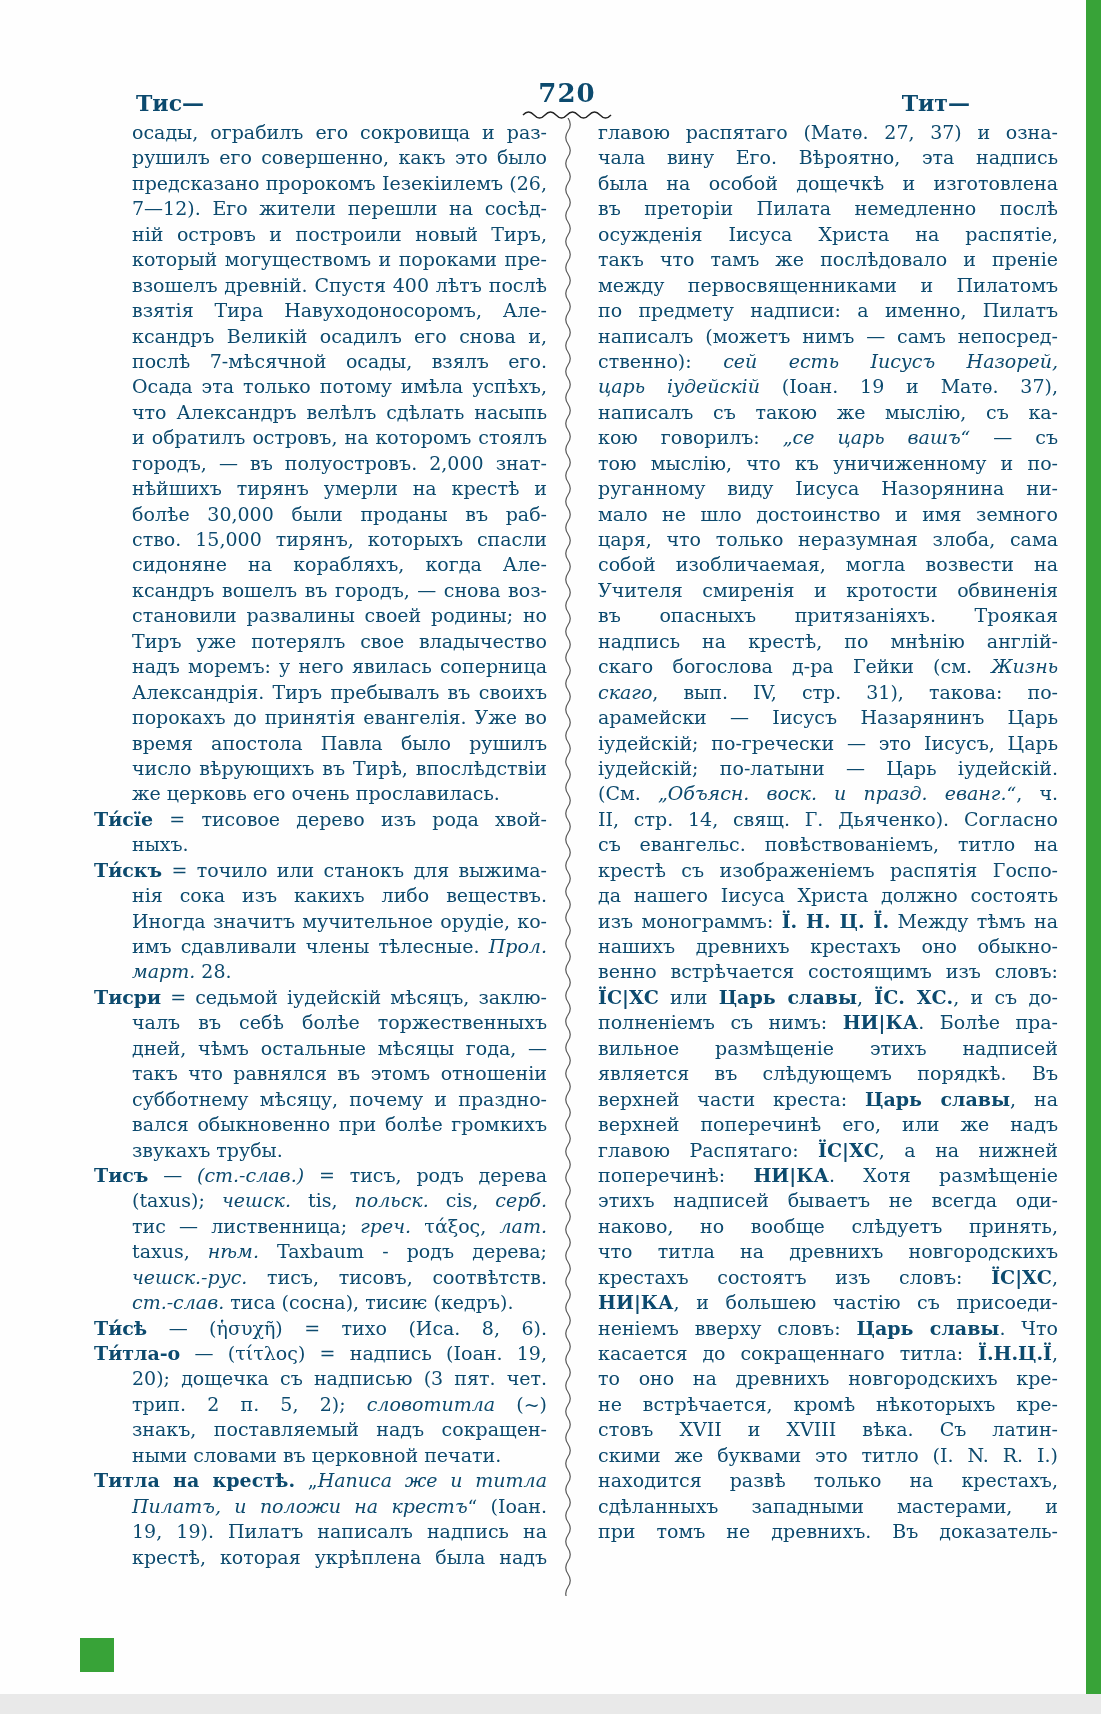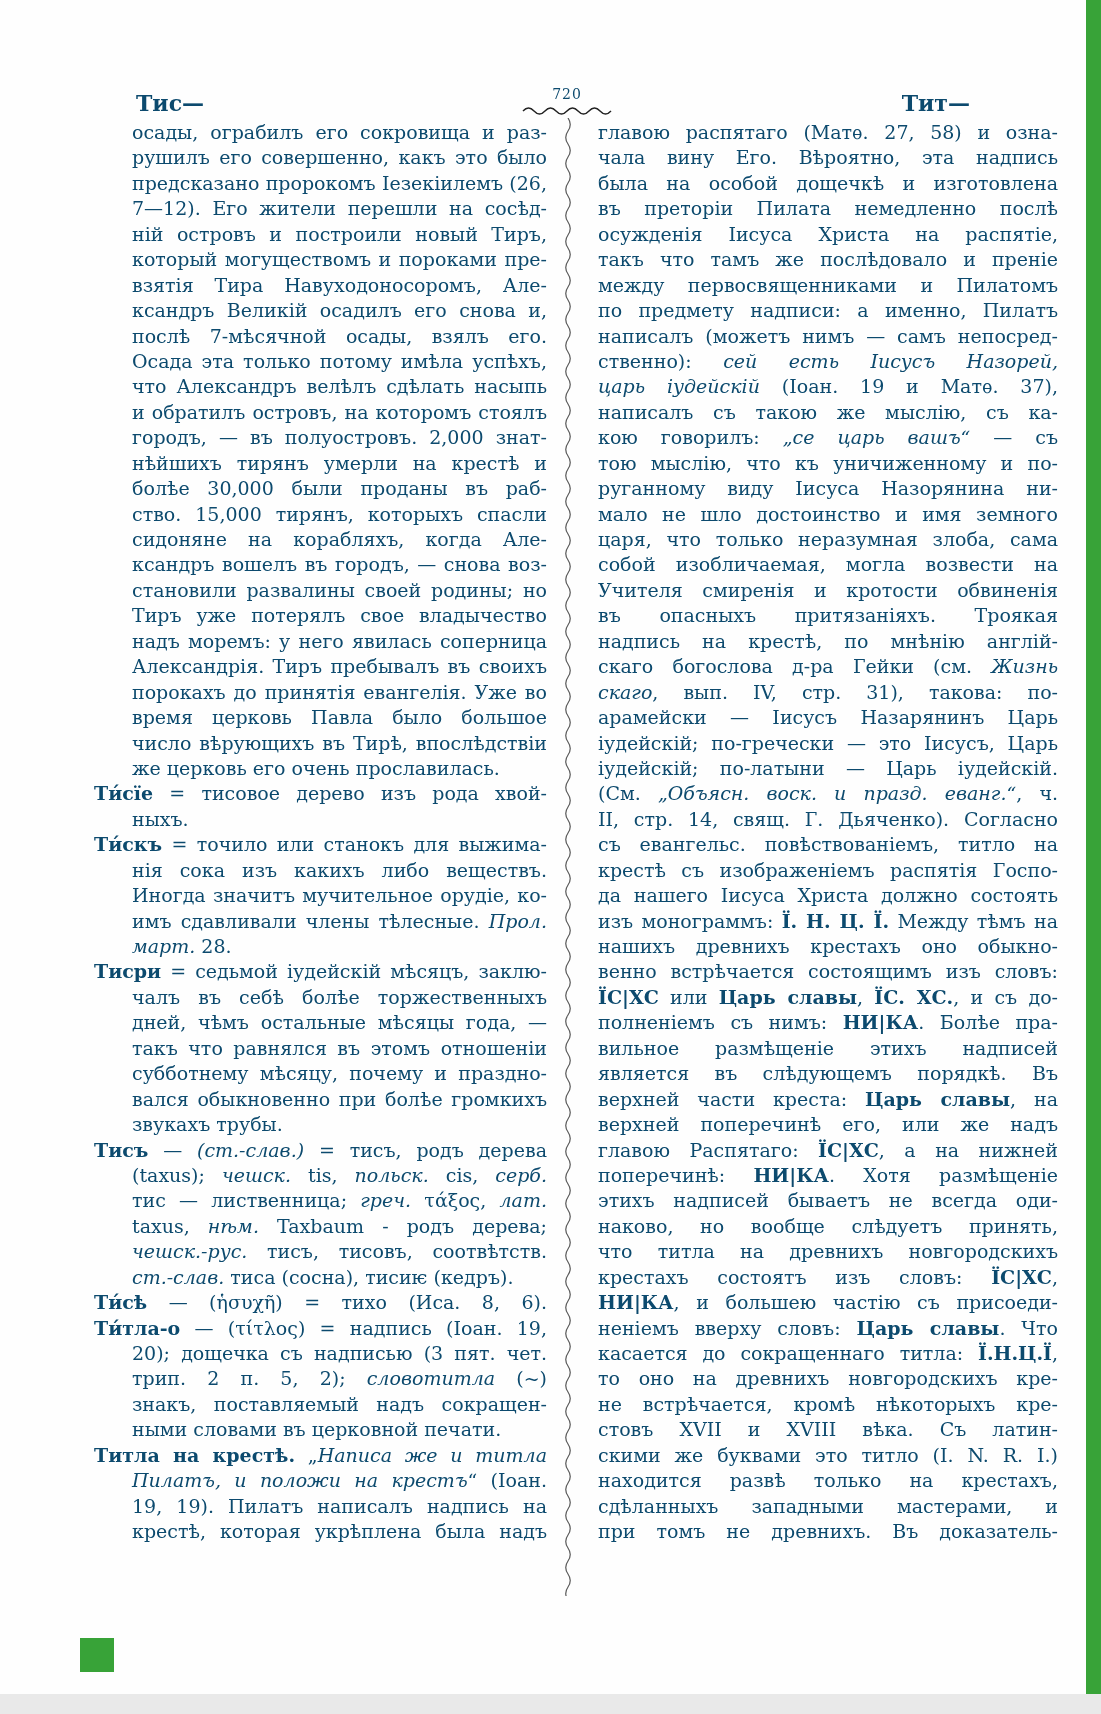--- a/index.html
+++ b/index.html
@@ -10,21 +10,21 @@
     overflow:hidden;
   }
   
   .green-bar{position:absolute;top:0;right:0;width:15px;height:1714px;background:var(--accent-green,#38a338);}
   .green-square{position:absolute;left:80px;top:1638px;width:34px;height:34px;background:var(--accent-green,#38a338);}
   
   .running-head{position:absolute;top:78px;left:74px;width:984px;height:40px;font-weight:700;font-size:22px;}
   .catchword-left{position:absolute;left:62px;top:12px;}
   .catchword-right{position:absolute;right:88px;top:12px;}
   .pageno-wrap{position:absolute;left:438px;top:0;width:110px;text-align:center;}
-  .pageno{font-size:14px;font-weight:400;letter-spacing:1px;}
+  .pageno{font-size:26px;font-weight:700;letter-spacing:1px;}
   .pageno-flourish{display:block;margin:1px auto 0 auto;}
   
   .column{position:absolute;font-size:19px;}
   #col-left{left:74px;top:120px;width:473px;}
   #col-right{left:598px;top:120px;width:460px;}
   .line{
     height:25.45px;line-height:25.45px;
     text-align:justify;text-align-last:justify;
     overflow:hidden;white-space:normal;
   }
@@ -59,38 +59,39 @@
     <path id="divider-path" fill="none" stroke="#3c3c3c" stroke-width="1.2" opacity="0.85" d="M4 0 q4.5 6.5 0 13 q-4.5 6.5 0 13 q4.5 6.5 0 13 q-4.5 6.5 0 13 q4.5 6.5 0 13 q-4.5 6.5 0 13 q4.5 6.5 0 13 q-4.5 6.5 0 13 q4.5 6.5 0 13 q-4.5 6.5 0 13 q4.5 6.5 0 13 q-4.5 6.5 0 13 q4.5 6.5 0 13 q-4.5 6.5 0 13 q4.5 6.5 0 13 q-4.5 6.5 0 13 q4.5 6.5 0 13 q-4.5 6.5 0 13 q4.5 6.5 0 13 q-4.5 6.5 0 13 q4.5 6.5 0 13 q-4.5 6.5 0 13 q4.5 6.5 0 13 q-4.5 6.5 0 13 q4.5 6.5 0 13 q-4.5 6.5 0 13 q4.5 6.5 0 13 q-4.5 6.5 0 13 q4.5 6.5 0 13 q-4.5 6.5 0 13 q4.5 6.5 0 13 q-4.5 6.5 0 13 q4.5 6.5 0 13 q-4.5 6.5 0 13 q4.5 6.5 0 13 q-4.5 6.5 0 13 q4.5 6.5 0 13 q-4.5 6.5 0 13 q4.5 6.5 0 13 q-4.5 6.5 0 13 q4.5 6.5 0 13 q-4.5 6.5 0 13 q4.5 6.5 0 13 q-4.5 6.5 0 13 q4.5 6.5 0 13 q-4.5 6.5 0 13 q4.5 6.5 0 13 q-4.5 6.5 0 13 q4.5 6.5 0 13 q-4.5 6.5 0 13 q4.5 6.5 0 13 q-4.5 6.5 0 13 q4.5 6.5 0 13 q-4.5 6.5 0 13 q4.5 6.5 0 13 q-4.5 6.5 0 13 q4.5 6.5 0 13 q-4.5 6.5 0 13 q4.5 6.5 0 13 q-4.5 6.5 0 13 q4.5 6.5 0 13 q-4.5 6.5 0 13 q4.5 6.5 0 13 q-4.5 6.5 0 13 q4.5 6.5 0 13 q-4.5 6.5 0 13 q4.5 6.5 0 13 q-4.5 6.5 0 13 q4.5 6.5 0 13 q-4.5 6.5 0 13 q4.5 6.5 0 13 q-4.5 6.5 0 13 q4.5 6.5 0 13 q-4.5 6.5 0 13 q4.5 6.5 0 13 q-4.5 6.5 0 13 q4.5 6.5 0 13 q-4.5 6.5 0 13 q4.5 6.5 0 13 q-4.5 6.5 0 13 q4.5 6.5 0 13 q-4.5 6.5 0 13 q4.5 6.5 0 13 q-4.5 6.5 0 13 q4.5 6.5 0 13 q-4.5 6.5 0 13 q4.5 6.5 0 13 q-4.5 6.5 0 13 q4.5 6.5 0 13 q-4.5 6.5 0 13 q4.5 6.5 0 13 q-4.5 6.5 0 13 q4.5 6.5 0 13 q-4.5 6.5 0 13 q4.5 6.5 0 13 q-4.5 6.5 0 13 q4.5 6.5 0 13 q-4.5 6.5 0 13 q4.5 6.5 0 13 q-4.5 6.5 0 13 q4.5 6.5 0 13 q-4.5 6.5 0 13 q4.5 6.5 0 13 q-4.5 6.5 0 13 q4.5 6.5 0 13 q-4.5 6.5 0 13 q4.5 6.5 0 13 q-4.5 6.5 0 13 q4.5 6.5 0 13 q-4.5 6.5 0 13 q4.5 6.5 0 13 q-4.5 6.5 0 13 q4.5 6.5 0 13 q-4.5 6.5 0 13"></path>
   </svg>
 
   <div class="column" id="col-left">
       <div class="line"><span>осады, ограбилъ его сокровища и раз-</span></div>
       <div class="line"><span>рушилъ его совершенно, какъ это было</span></div>
       <div class="line"><span>предсказано пророкомъ Іезекіилемъ (26,</span></div>
       <div class="line"><span>7—12). Его жители перешли на сосѣд-</span></div>
       <div class="line"><span>ній островъ и построили новый Тиръ,</span></div>
       <div class="line"><span>который могуществомъ и пороками пре-</span></div>
+      <div class="line"><span>взошелъ древній. Спустя 400 лѣтъ послѣ</span></div>
       <div class="line"><span>взятія Тира Навуходоносоромъ, Але-</span></div>
       <div class="line"><span>ксандръ Великій осадилъ его снова и,</span></div>
       <div class="line"><span>послѣ 7-мѣсячной осады, взялъ его.</span></div>
       <div class="line"><span>Осада эта только потому имѣла успѣхъ,</span></div>
       <div class="line"><span>что Александръ велѣлъ сдѣлать насыпь</span></div>
       <div class="line"><span>и обратилъ островъ, на которомъ стоялъ</span></div>
       <div class="line"><span>городъ, — въ полуостровъ. 2,000 знат-</span></div>
       <div class="line"><span>нѣйшихъ тирянъ умерли на крестѣ и</span></div>
       <div class="line"><span>болѣе 30,000 были проданы въ раб-</span></div>
       <div class="line"><span>ство. 15,000 тирянъ, которыхъ спасли</span></div>
       <div class="line"><span>сидоняне на корабляхъ, когда Але-</span></div>
       <div class="line"><span>ксандръ вошелъ въ городъ, — снова воз-</span></div>
       <div class="line"><span>становили развалины своей родины; но</span></div>
       <div class="line"><span>Тиръ уже потерялъ свое владычество</span></div>
       <div class="line"><span>надъ моремъ: у него явилась соперница</span></div>
       <div class="line"><span>Александрія. Тиръ пребывалъ въ своихъ</span></div>
       <div class="line"><span>порокахъ до принятія евангелія. Уже во</span></div>
-      <div class="line"><span>время церковь Павла было большое</span></div>
+      <div class="line"><span>время апостола Павла было рушилъ</span></div>
       <div class="line"><span>число вѣрующихъ въ Тирѣ, впослѣдствіи</span></div>
       <div class="line endline"><span>же церковь его очень прославилась.</span></div>
       <div class="line entryfirst"><span class="hw">Ти́сїе</span><span> = тисовое дерево изъ рода хвой-</span></div>
       <div class="line endline"><span>ныхъ.</span></div>
       <div class="line entryfirst"><span class="hw">Ти́скъ</span><span> = точило или станокъ для выжима-</span></div>
       <div class="line"><span>нія сока изъ какихъ либо веществъ.</span></div>
       <div class="line"><span>Иногда значитъ мучительное орудіе, ко-</span></div>
       <div class="line"><span>имъ сдавливали члены тѣлесные. </span><span class="it">Прол.</span></div>
       <div class="line endline"><span class="it">март.</span><span> 28.</span></div>
       <div class="line entryfirst"><span class="hw">Тисри</span><span> = седьмой іудейскій мѣсяцъ, заклю-</span></div>
@@ -111,21 +112,21 @@
       <div class="line"><span>20); дощечка съ надписью (3 пят. чет.</span></div>
       <div class="line"><span>трип. 2 п. 5, 2); </span><span class="it">словотитла</span><span> (~)</span></div>
       <div class="line"><span>знакъ, поставляемый надъ сокращен-</span></div>
       <div class="line endline"><span>ными словами въ церковной печати.</span></div>
       <div class="line entryfirst"><span class="hw">Титла на крестѣ.</span><span> „</span><span class="it">Написа же и титла</span></div>
       <div class="line"><span class="it">Пилатъ, и положи на крестъ</span><span>“ (Іоан.</span></div>
       <div class="line"><span>19, 19). Пилатъ написалъ надпись на</span></div>
       <div class="line"><span>крестѣ, которая укрѣплена была надъ</span></div>
     </div>
   <div class="column" id="col-right">
-      <div class="line"><span>главою распятаго (Матѳ. 27, 58) и озна-</span></div>
+      <div class="line"><span>главою распятаго (Матѳ. 27, 37) и озна-</span></div>
       <div class="line"><span>чала вину Его. Вѣроятно, эта надпись</span></div>
       <div class="line"><span>была на особой дощечкѣ и изготовлена</span></div>
       <div class="line"><span>въ преторіи Пилата немедленно послѣ</span></div>
       <div class="line"><span>осужденія Іисуса Христа на распятіе,</span></div>
       <div class="line"><span>такъ что тамъ же послѣдовало и преніе</span></div>
       <div class="line"><span>между первосвященниками и Пилатомъ</span></div>
       <div class="line"><span>по предмету надписи: а именно, Пилатъ</span></div>
       <div class="line"><span>написалъ (можетъ нимъ — самъ непосред-</span></div>
       <div class="line"><span>ственно): </span><span class="it">сей есть Іисусъ Назорей,</span></div>
       <div class="line"><span class="it">царь іудейскій</span><span> (Іоан. 19 и Матѳ. 37),</span></div>

